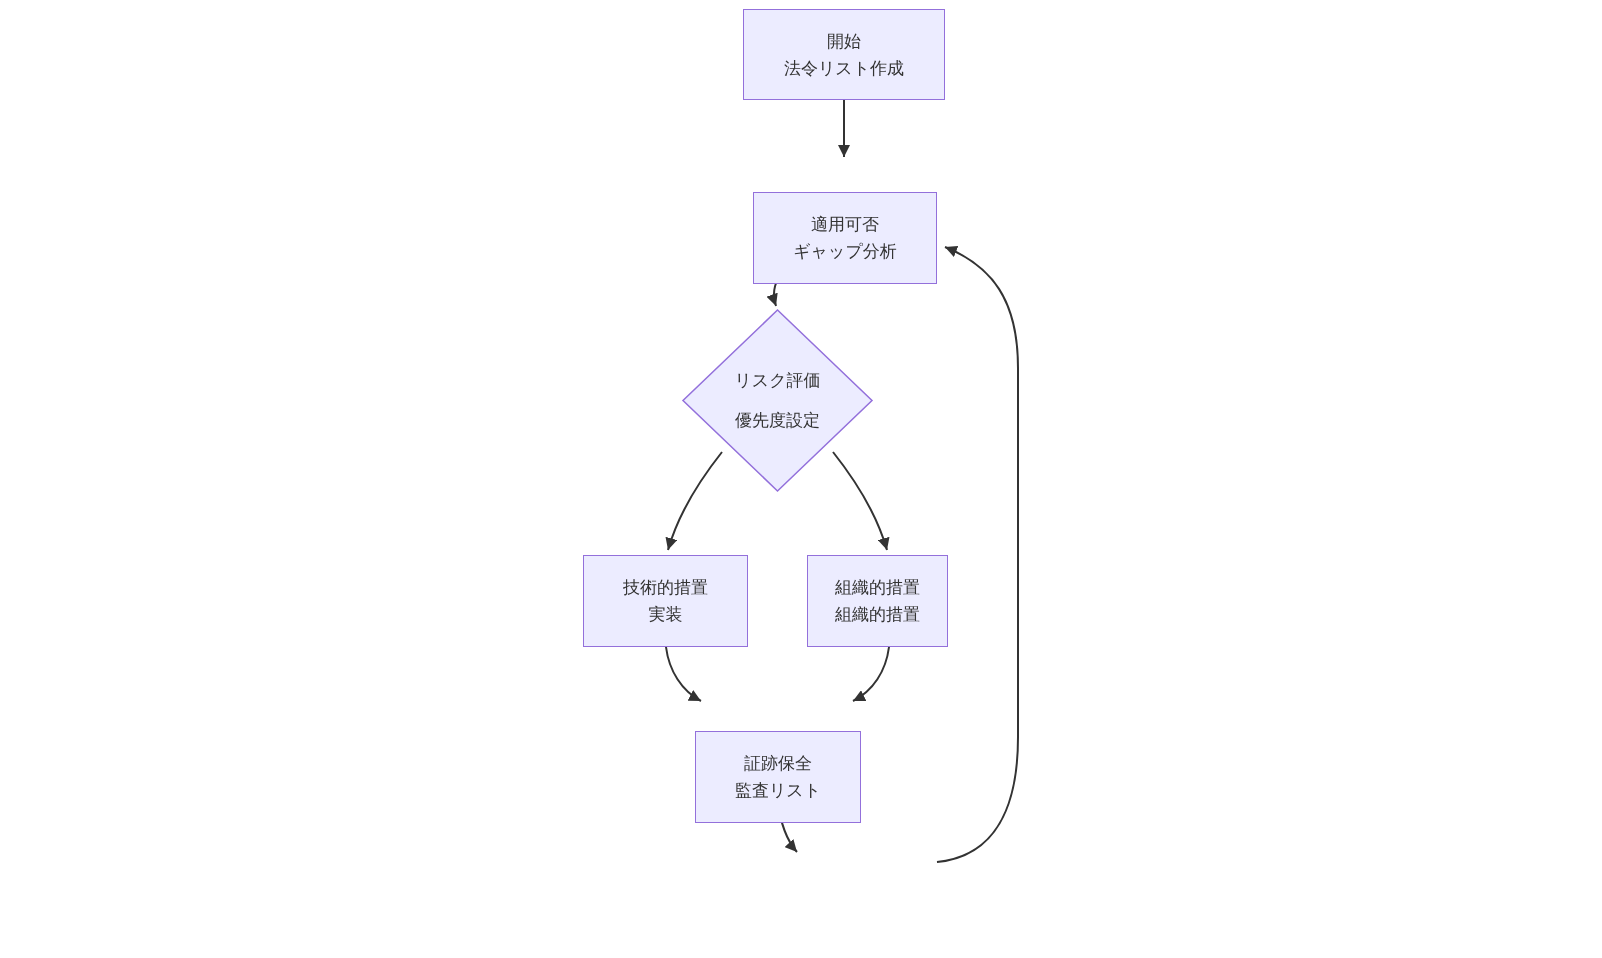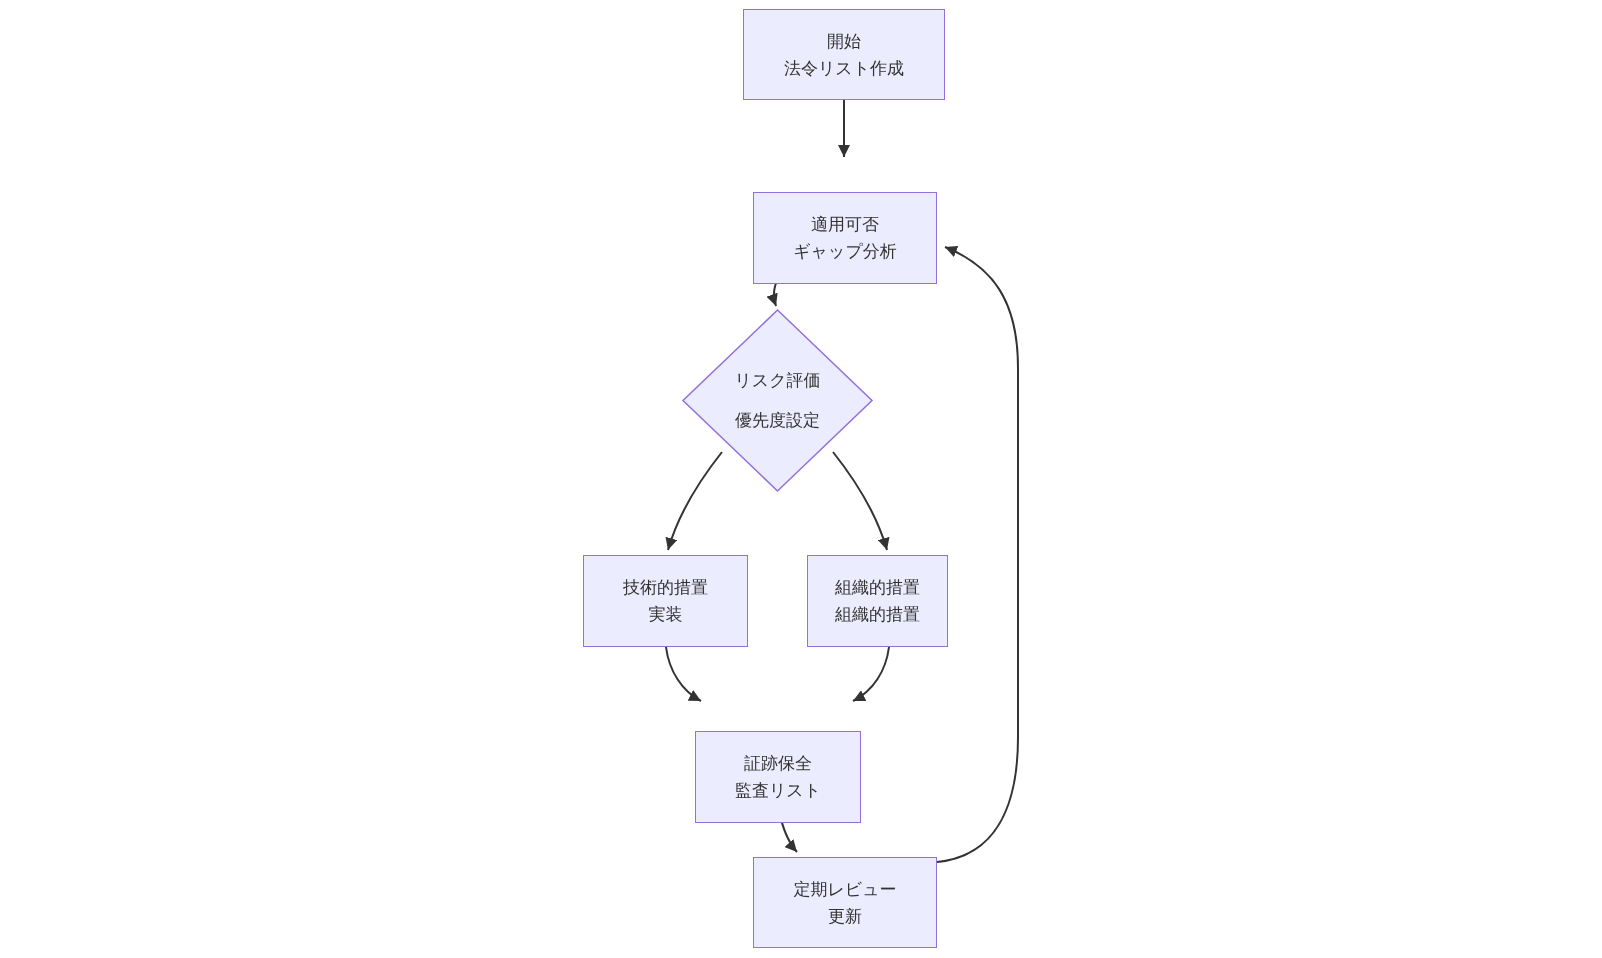--- a/index.html
+++ b/index.html
@@ -111,18 +111,14 @@
   <div class="node" style="left:807px; top:555px; width:141px; height:92px;">
     <div>組織的措置</div>
     <div>組織的措置</div>
   </div>
 
   <div class="node" style="left:695px; top:731px; width:166px; height:92px;">
     <div>証跡保全</div>
     <div>監査リスト</div>
   </div>
 
-  <div class="node" style="left:753px; top:857px; width:184px; height:91px;">
-    <div>定期レビュー</div>
-    <div>更新</div>
-  </div>
 
 </div>
 
 </body></html>

